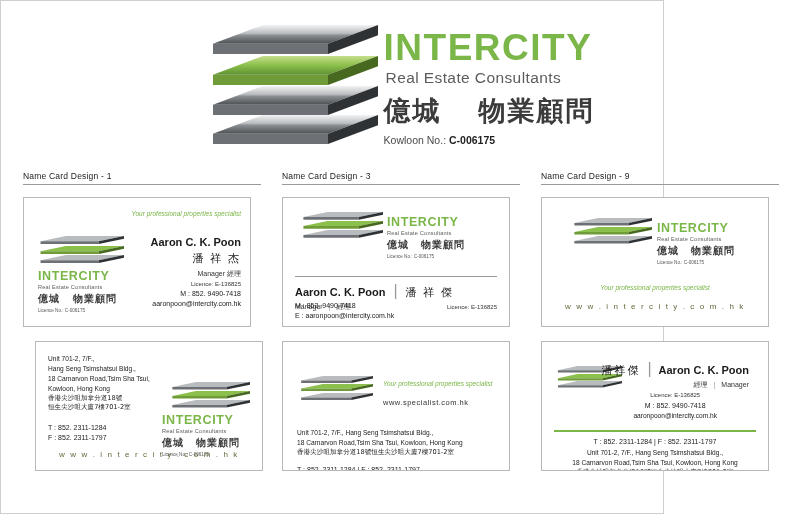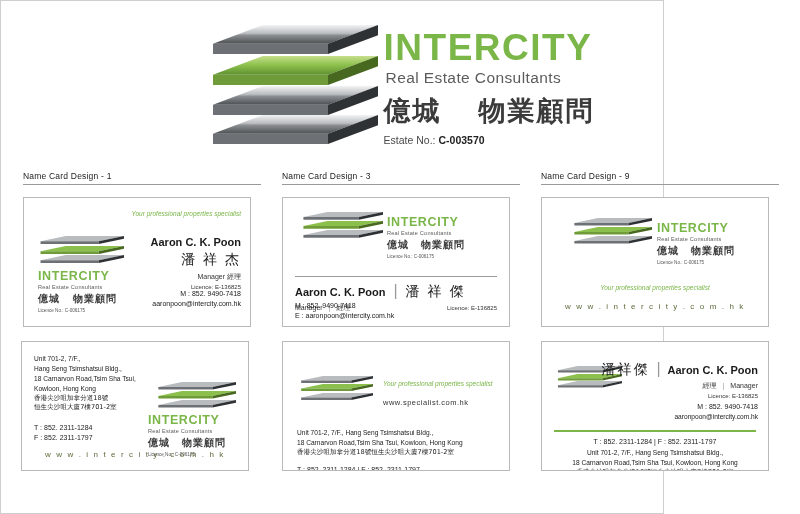--- a/index.html
+++ b/index.html
@@ -105,21 +105,21 @@
     font-size: 10px; font-weight: bold; color: #3b3b3b; letter-spacing: 1px;
     font-family: "DejaVu Sans", sans-serif; margin-top: 2px;
   }
   .mini-lic { font-size: 4.6px; color: #555; margin-top: 2px; }
 
   .tagline {
     font-size: 6.5px; color: #7ab648; font-style: italic;
   }
 
   .nm-name { font-size: 11px; font-weight: bold; color: #1a1a1a; }
-  .nm-cn { font-size: 14px; color: #222; font-family: Liberation Sans, sans-serif; letter-spacing: 2px;}
+  .nm-cn { font-size: 11px; color: #222; font-family: Liberation Serif, serif; letter-spacing: 2px;}
   .nm-role { font-size: 7px; color: #333; }
   .nm-lic { font-size: 6px; color: #333; }
   .nm-line { font-size: 7px; color: #1a1a1a; }
   .addr { font-size: 6.6px; color: #1a1a1a; line-height: 1.5; }
   .addr-cn { font-family: "DejaVu Sans", sans-serif; }
   .web { font-size: 8px; color: #333; letter-spacing: 1.6px; }
   .web-green { color: #5b6b3a; }
   .hr-green { background: #7ab648; height: 1.6px; }
   .hr-grey { background: #9a9a9a; height: 1px; }
 </style>
@@ -178,22 +178,22 @@
     </div>
     <div class="mast-text">
       <div class="mast-title">INTERCITY</div>
       <div class="mast-sub">Real Estate Consultants</div>
       <div class="mast-cn">
         <span>億城</span>
         <span style="display:inline-block;width:14px;"></span>
         <span>物業顧問</span>
       </div>
       <div class="mast-lic">
-        <span>Estate No.:</span>
-        <b>C-003570</b>
+        <span>Kowloon No.:</span>
+        <b>C-006175</b>
       </div>
     </div>
   </div>
 
   <div class="sec-label" style="left:22px; top:170px;">Name Card Design - 1</div>
   <div class="sec-rule" style="left:22px; top:183px; width:238px;"></div>
 
   <div class="sec-label" style="left:281px; top:170px;">Name Card Design - 3</div>
   <div class="sec-rule" style="left:281px; top:183px; width:238px;"></div>
 
@@ -246,21 +246,21 @@
       <div class="nm-role" style="margin-top:3px;">Manager 經理</div>
       <div class="nm-lic" style="margin-top:2px;">Licence: E-136825</div>
     </div>
 
     <div style="position:absolute; right:9px; top:92px; text-align:right;">
       <div class="nm-line">M : 852. 9490-7418</div>
       <div class="nm-line" style="margin-top:3px;">aaronpoon@intercity.com.hk</div>
     </div>
   </div>
 
-  <div class="card" style="left:20px; top:340px;">
+  <div class="card" style="left:34px; top:340px;">
     <div class="addr" style="position:absolute; left:12px; top:12px;">
       <div>Unit 701-2, 7/F.,</div>
       <div>Hang Seng Tsimshatsui Bldg.,</div>
       <div>18 Carnarvon Road,Tsim Sha Tsui,</div>
       <div>Kowloon, Hong Kong</div>
       <div class="addr-cn">香港尖沙咀加拿分道18號</div>
       <div class="addr-cn">恒生尖沙咀大廈7樓701-2室</div>
     </div>
 
     <div style="position:absolute; left:12px; top:82px;">
@@ -466,21 +466,21 @@
         <div class="slab" style="top:56%;">
           <svg viewBox="0 0 170 34" preserveAspectRatio="none">
             <polygon points="55,0 170,0 120,20 5,20" fill="#b9bcbf"></polygon>
             <polygon points="5,20 120,20 120,31 5,31" fill="#6d7175"></polygon>
             <polygon points="120,20 170,0 170,11 120,31" fill="#2f3235"></polygon>
           </svg>
         </div>
       </div>
     </div>
 
-    <div style="position:absolute; right:10px; top:18px; text-align:right;">
+    <div style="position:absolute; right:19px; top:18px; text-align:center;">
       <div style="display:flex; align-items:baseline; justify-content:flex-end; gap:7px;">
         <span class="nm-cn">潘祥傑</span>
         <span style="color:#999;">|</span>
         <span class="nm-name">Aaron C. K. Poon</span>
       </div>
       <div style="display:flex; align-items:baseline; justify-content:flex-end; gap:6px; margin-top:2px;">
         <span class="nm-role">經理</span>
         <span style="color:#999; font-size:7px;">|</span>
         <span class="nm-role">Manager</span>
       </div>

